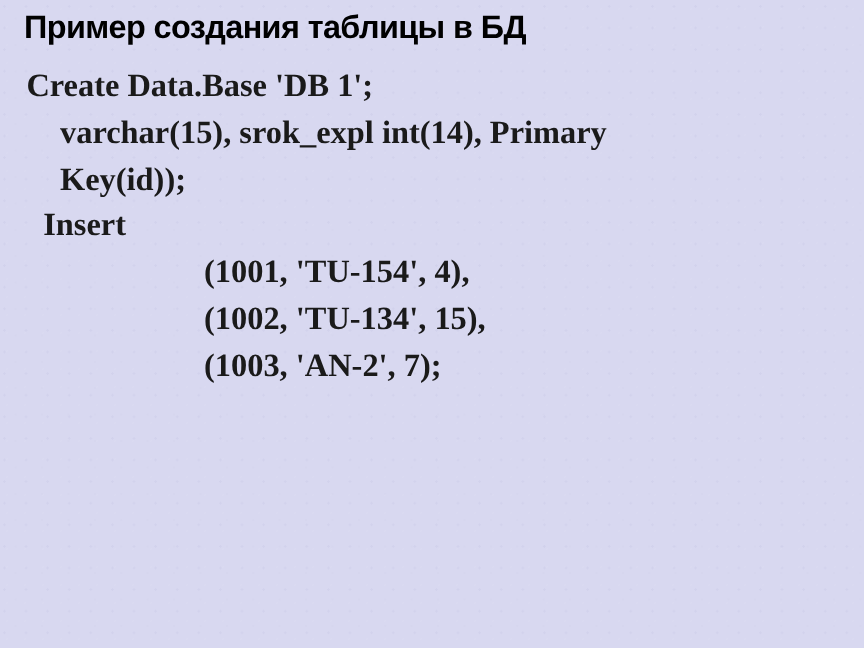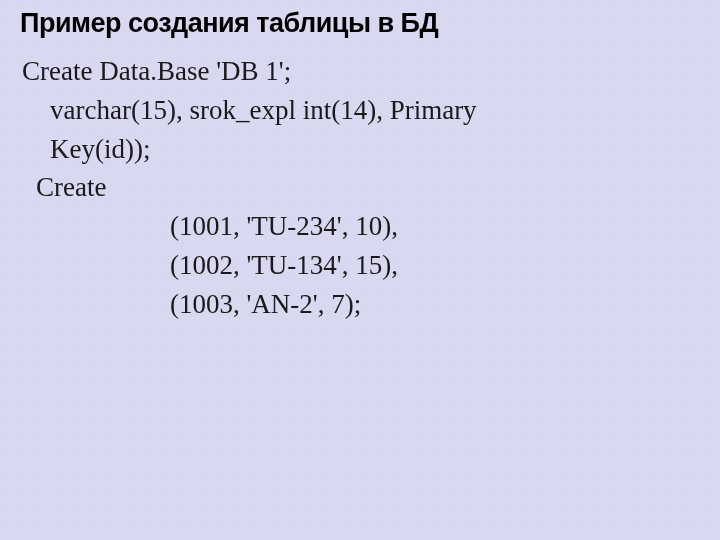--- a/index.html
+++ b/index.html
@@ -25,21 +25,21 @@
       color: #000;
       padding: 8px 20px 14px 20px;
       font-family: Arial, Helvetica, sans-serif;
       letter-spacing: -0.5px;
     }
     .content {
       padding: 0 22px;
       font-size: 27px;
       line-height: 1.4;
       color: #1a1a1a;
-      font-weight: normal;
+      font-weight: bold;
     }
     .line {
       margin-bottom: 1px;
     }
     .indent1 {
       padding-left: 28px;
     }
     .indent2 {
       padding-left: 14px;
     }
@@ -49,17 +49,17 @@
   </style>
 </head>
 <body>
 
 <div class="title">Пример создания таблицы в БД</div>
 
 <div class="content">
   <div class="line">Create  Data.Base  'DB 1';</div>
   <div class="line indent1">varchar(15), srok_expl int(14), Primary</div>
   <div class="line indent1">Key(id));</div>
-  <div class="line indent2">Create</div>
-  <div class="line indent3">(1001, 'TU-234', 10),</div>
+  <div class="line indent2">Insert</div>
+  <div class="line indent3">(1001, 'TU-154', 4),</div>
   <div class="line indent3">(1002, 'TU-134', 15),</div>
   <div class="line indent3">(1003, 'AN-2', 7);</div>
 </div>
 
 </body></html>

